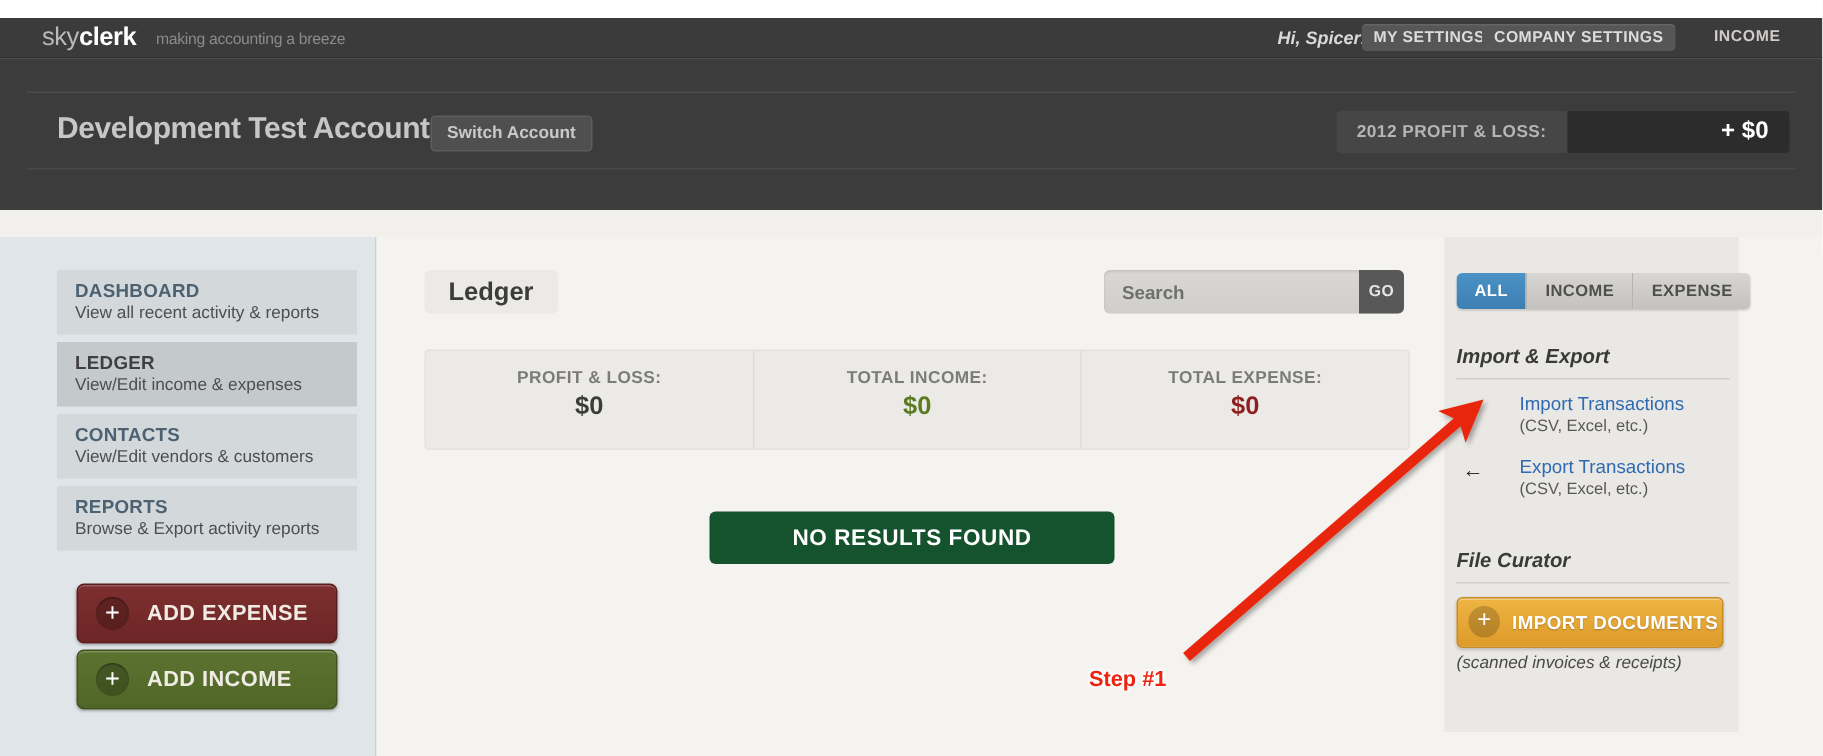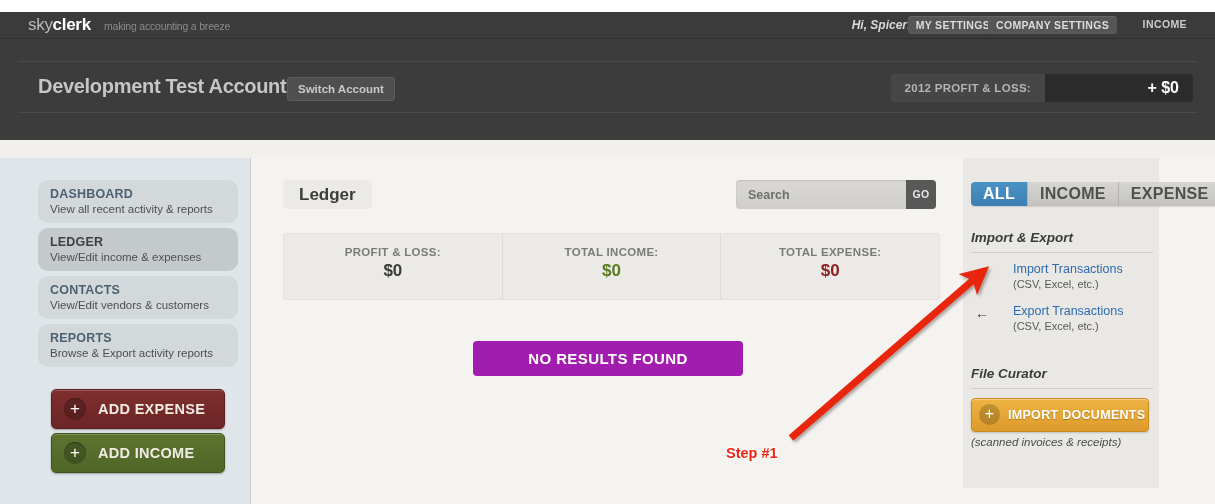--- a/index.html
+++ b/index.html
@@ -83,21 +83,21 @@
   #whiteband { position:absolute; left:0; top:128px; width:1215px; height:18px; background:#f1f0ec; }
   #content { position:absolute; left:0; top:146px; width:1215px; height:358px; background:#f4f3f0; }
 
   
   #sidebar {
     position:absolute; left:0; top:0; width:250px; height:358px;
     background:#dfe5e8; border-right:1px solid #c9cfd2;
   }
   .navitem {
     position:absolute; left:38px; width:200px;
-    background:#d3d8da; border-radius:10px;
+    background:#d3d8da; border-radius:0;
     padding:7px 0 8px 12px; box-sizing:border-box; cursor:pointer;
   }
   .navitem.active { background:#c4c9cb; }
   .navitem .nt {
     font-size:12.5px; font-weight:bold; color:#4c6272; letter-spacing:0.2px;
     display:block; margin-bottom:2px;
   }
   .navitem.active .nt { color:#3f3f3f; }
   .navitem .ns { font-size:11.5px; color:#4e4e4e; display:block; }
   #nav0 { top:22px; }
@@ -153,37 +153,37 @@
     background:#ebeae6; border:1px solid #e3e2dd; border-radius:3px;
     display:flex;
   }
   .stat { flex:1; text-align:center; padding-top:12px; box-sizing:border-box; position:relative; }
   .stat + .stat { border-left:1px solid #dedcd6; }
   .stat .sl { display:block; font-size:11.5px; font-weight:bold; color:#7b7b7b; letter-spacing:0.3px; margin-bottom:3px; }
   .stat .sv { display:block; font-size:17px; font-weight:bold; }
 
   #noresults {
     position:absolute; left:222px; top:183px; width:270px; height:35px; line-height:35px;
-    background:#a21caf; border-radius:4px; text-align:center;
+    background:#14532d; border-radius:4px; text-align:center;
     color:#ffffff; font-size:15px; font-weight:bold; letter-spacing:0.4px;
   }
 
   
   #rightpanel {
     position:absolute; left:963px; top:0; width:196px; height:330px;
     background:#e9e8e4;
   }
   #filter-tabs {
     position:absolute; left:8px; top:24px; height:24px;
     display:flex; border-radius:4px; overflow:hidden;
     box-shadow:0 1px 1px rgba(0,0,0,0.12);
   }
   .ftab {
     height:24px; line-height:24px; padding:0 12px;
-    font-size:16px; font-weight:bold; letter-spacing:0.3px;
+    font-size:11px; font-weight:bold; letter-spacing:0.3px;
     background:linear-gradient(#d7d6d2,#c3c2be); color:#4f4f4f;
     border-right:1px solid #b4b3af; cursor:pointer;
   }
   .ftab:last-child { border-right:0; }
   .ftab.active { background:linear-gradient(#4b92c6,#3d7fb2); color:#ffffff; }
 
   .sec-head {
     position:absolute; left:8px; font-size:13.5px; font-weight:bold; font-style:italic; color:#3a3a3a;
   }
   .sec-rule { position:absolute; left:8px; width:182px; height:1px; background:#cfcec9; }

